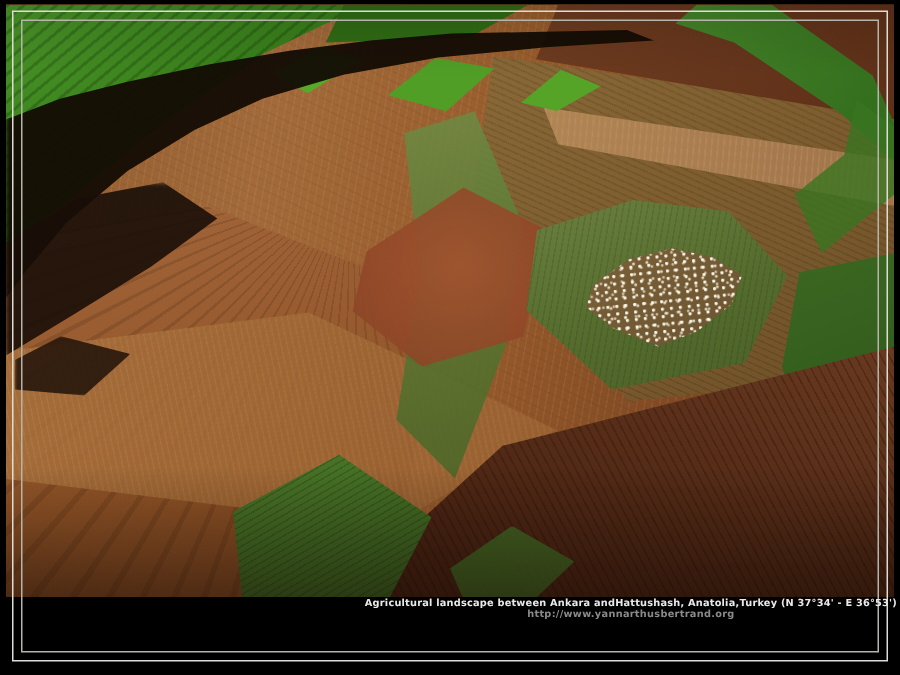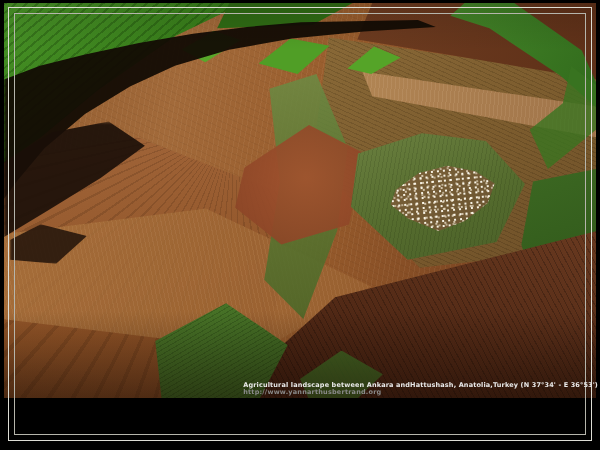--- a/index.html
+++ b/index.html
@@ -173,22 +173,22 @@
     border:1px solid var(--frame-outer,#ddddd5);
     pointer-events:none;z-index:5;
   }
   .frame-inner{
     position:absolute;left:14px;top:13px;right:14px;bottom:15px;
     border:1px solid var(--frame-inner,#b5b5ac);
     pointer-events:none;z-index:5;
   }
   
   .caption{
-    position:absolute;right:2px;top:382px;z-index:9;
-    text-align:left;line-height:6.5px;
+    position:absolute;right:2px;top:399px;z-index:9;
+    text-align:center;line-height:6.5px;
   }
   .caption .line1{
     color:var(--caption-text,#e9e9e9);
     font-size:6.5px;font-weight:bold;letter-spacing:.15px;
     white-space:nowrap;
   }
   .caption .line2{
     color:var(--caption-url,#8a8a8a);
     font-size:6.5px;font-weight:bold;letter-spacing:.2px;
     white-space:nowrap;margin-top:.5px;

